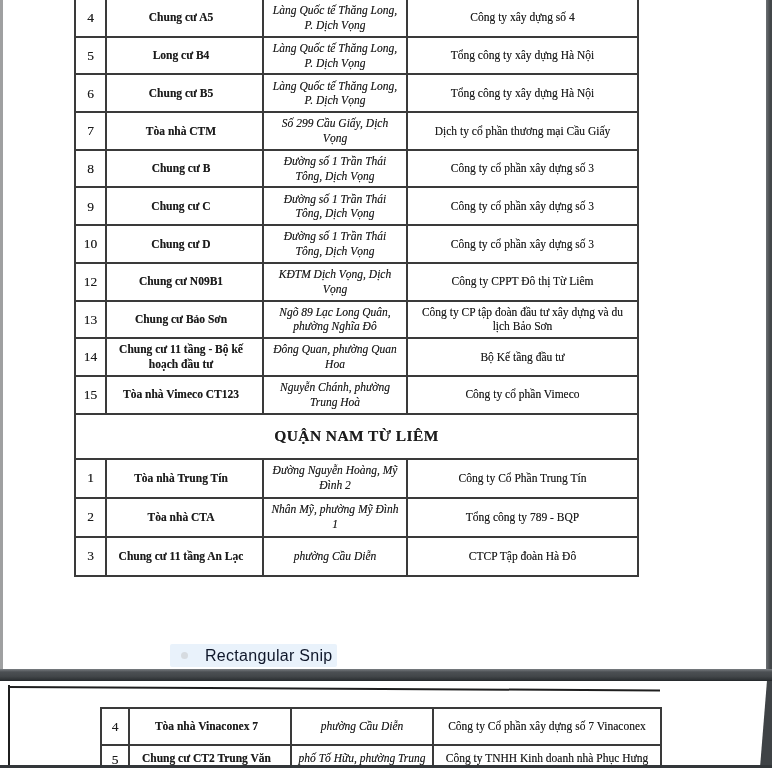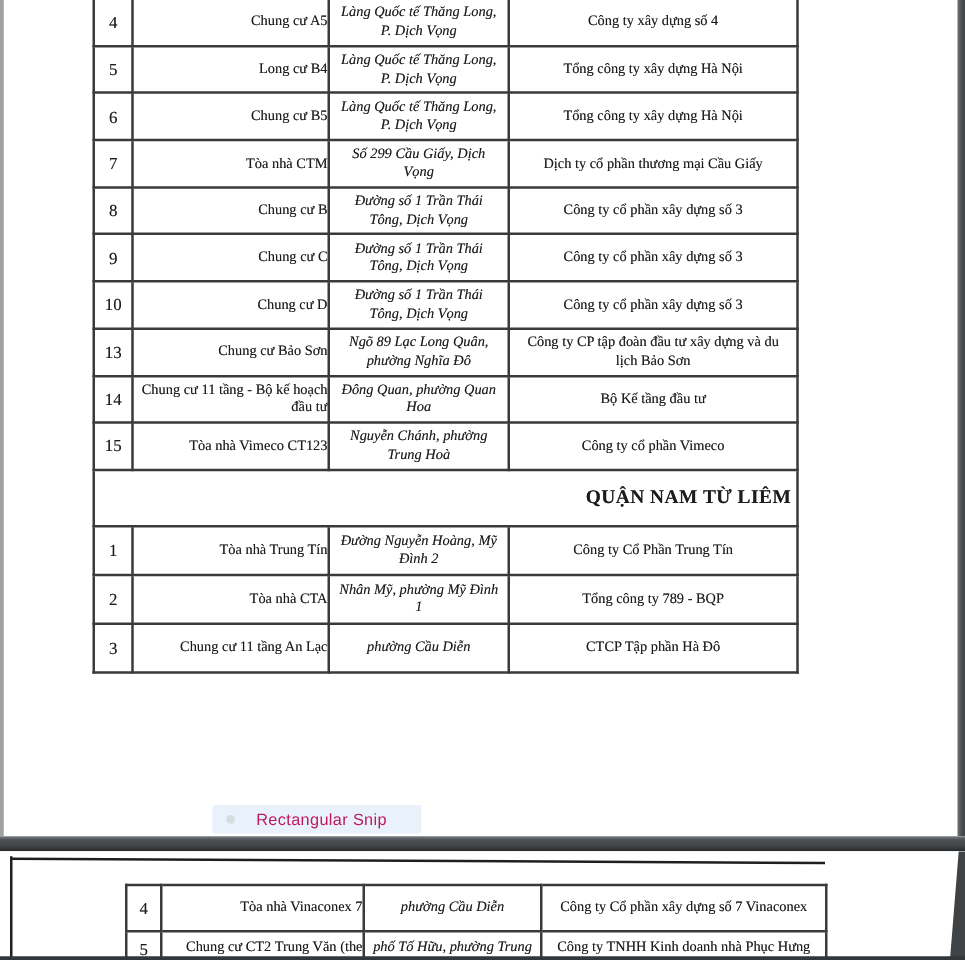--- a/index.html
+++ b/index.html
@@ -24,38 +24,38 @@
                 transform:rotate(.3deg); transform-origin:left center; }
   .wedge { position:absolute; right:0; top:0; width:14px; height:87px; background:#3f4346;
            clip-path:polygon(64% 0,100% 0,100% 100%,14% 100%); }
 
   
   table.tbl { border-collapse:collapse; table-layout:fixed; position:absolute; background:#fff; }
   .tbl td { border:2px solid #3a3a3a; font-size:11.5px; color:#1c1c1c; text-align:center;
             vertical-align:middle; padding:1px 4px; line-height:1.28; overflow:hidden;
             text-shadow:0 0 .5px rgba(25,25,25,.55); }
   .tbl td.c-no   { font-size:13.5px; }
-  .tbl td.c-name { text-align:right; padding-left:5px; padding-right:0; }
+  .tbl td.c-name { text-align:center; padding-left:5px; padding-right:12px;font-weight:bold; }
   .tbl td.c-address { padding:1px 6px;font-style:italic; }
   .tbl1 { left:74px; top:-2px; width:563px; }
   #t1a tr { height:37.7px; }
   #t1b tr { height:39px; }
-  tr.section-row td { text-align:right; font-weight:bold; font-size:15.5px; letter-spacing:.4px;
+  tr.section-row td { text-align:center; font-weight:bold; font-size:15.5px; letter-spacing:.4px;
                       height:41px; padding-left:4px; }
   .tbl2 { left:100px; top:707px; width:560px; z-index:3; }
   #t2 tr:first-child { height:37px; }
   #t2 tr.cut { height:60px; }
   #t2 tr.cut td { vertical-align:top; padding-top:5px; }
 
   
   .snip-tooltip { position:absolute; left:170px; top:644px; width:167px; height:23px;
                   background:#e9f2fb; border-radius:2px; display:flex; align-items:center;
                   font-family:"Liberation Sans","DejaVu Sans",sans-serif; z-index:4; }
   .snip-dot { width:7px; height:7px; border-radius:50%; background:#d6dbe0; margin-left:11px; flex:0 0 auto; }
-  .snip-label { color:#be185d; font-size:13px; margin-left:17px; letter-spacing:.3px; white-space:nowrap; }
+  .snip-label { color:#0f172a; font-size:16px; margin-left:17px; letter-spacing:.3px; white-space:nowrap; }
 </style>
 </head>
 <body>
 
 <div class="stage">
 
   <div>
     <table class="tbl tbl1">
       <colgroup>
         <col style="width:31px">
@@ -100,20 +100,26 @@
             <td class="c-address">Đường số 1 Trần Thái Tông, Dịch Vọng</td>
             <td class="c-company">Công ty cổ phần xây dựng số 3</td>
           </tr>
           <tr>
             <td class="c-no">10</td>
             <td class="c-name">Chung cư D</td>
             <td class="c-address">Đường số 1 Trần Thái Tông, Dịch Vọng</td>
             <td class="c-company">Công ty cổ phần xây dựng số 3</td>
           </tr>
           <tr>
+            <td class="c-no">12</td>
+            <td class="c-name">Chung cư N09B1</td>
+            <td class="c-address">KĐTM Dịch Vọng, Dịch Vọng</td>
+            <td class="c-company">Công ty CPPT Đô thị Từ Liêm</td>
+          </tr>
+          <tr>
             <td class="c-no">13</td>
             <td class="c-name">Chung cư Bảo Sơn</td>
             <td class="c-address">Ngõ 89 Lạc Long Quân, phường Nghĩa Đô</td>
             <td class="c-company">Công ty CP tập đoàn đầu tư xây dựng và du lịch Bảo Sơn</td>
           </tr>
           <tr>
             <td class="c-no">14</td>
             <td class="c-name">Chung cư 11 tầng - Bộ kế hoạch đầu tư</td>
             <td class="c-address">Đông Quan, phường Quan Hoa</td>
             <td class="c-company">Bộ Kế tầng đầu tư</td>
@@ -140,21 +146,21 @@
           <tr>
             <td class="c-no">2</td>
             <td class="c-name">Tòa nhà CTA</td>
             <td class="c-address">Nhân Mỹ, phường Mỹ Đình 1</td>
             <td class="c-company">Tổng công ty 789 - BQP</td>
           </tr>
           <tr>
             <td class="c-no">3</td>
             <td class="c-name">Chung cư 11 tầng An Lạc</td>
             <td class="c-address">phường Cầu Diễn</td>
-            <td class="c-company">CTCP Tập phần Hà Đô</td>
+            <td class="c-company">CTCP Tập đoàn Hà Đô</td>
           </tr>
         </tbody>
     </table>
   </div>
 
   <div class="snip-tooltip">
     <span class="snip-dot"></span>
     <span class="snip-label">Rectangular Snip</span>
   </div>
 

